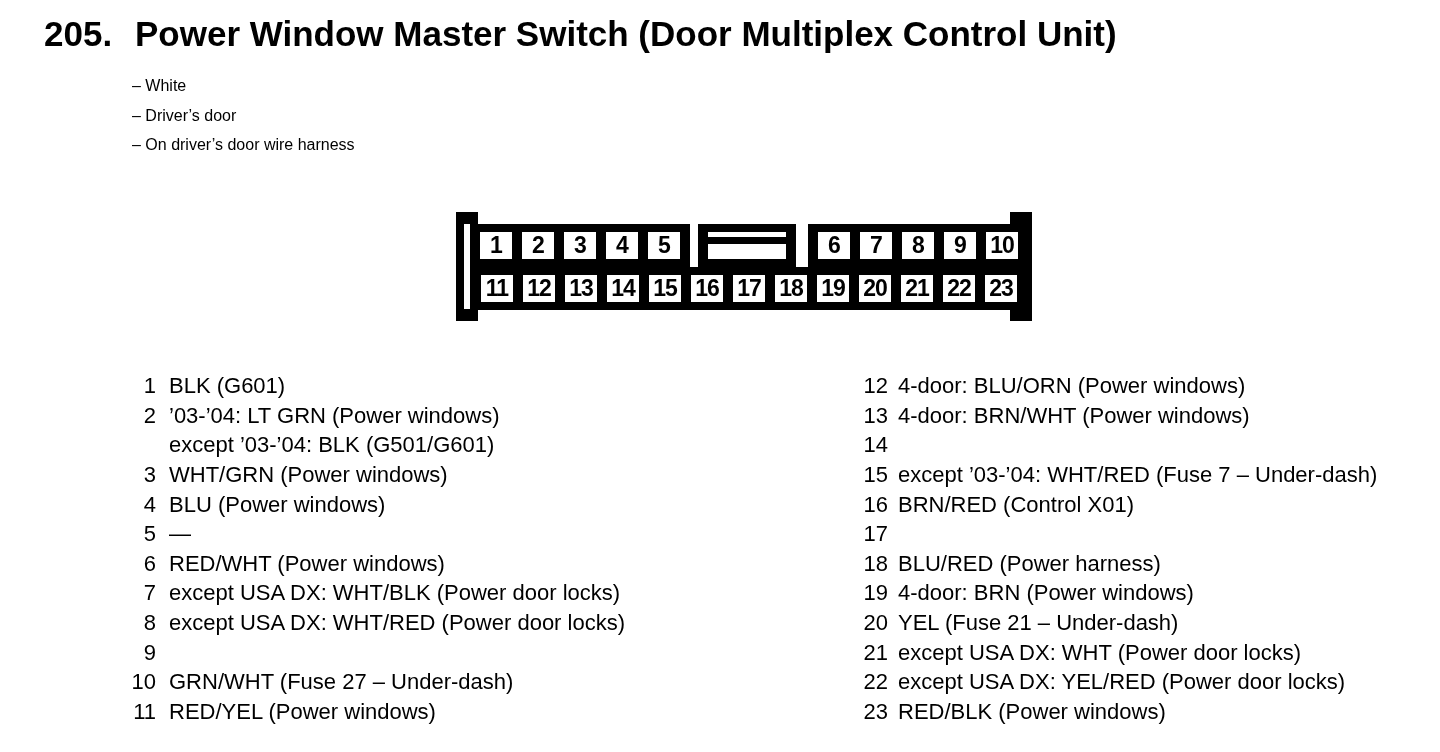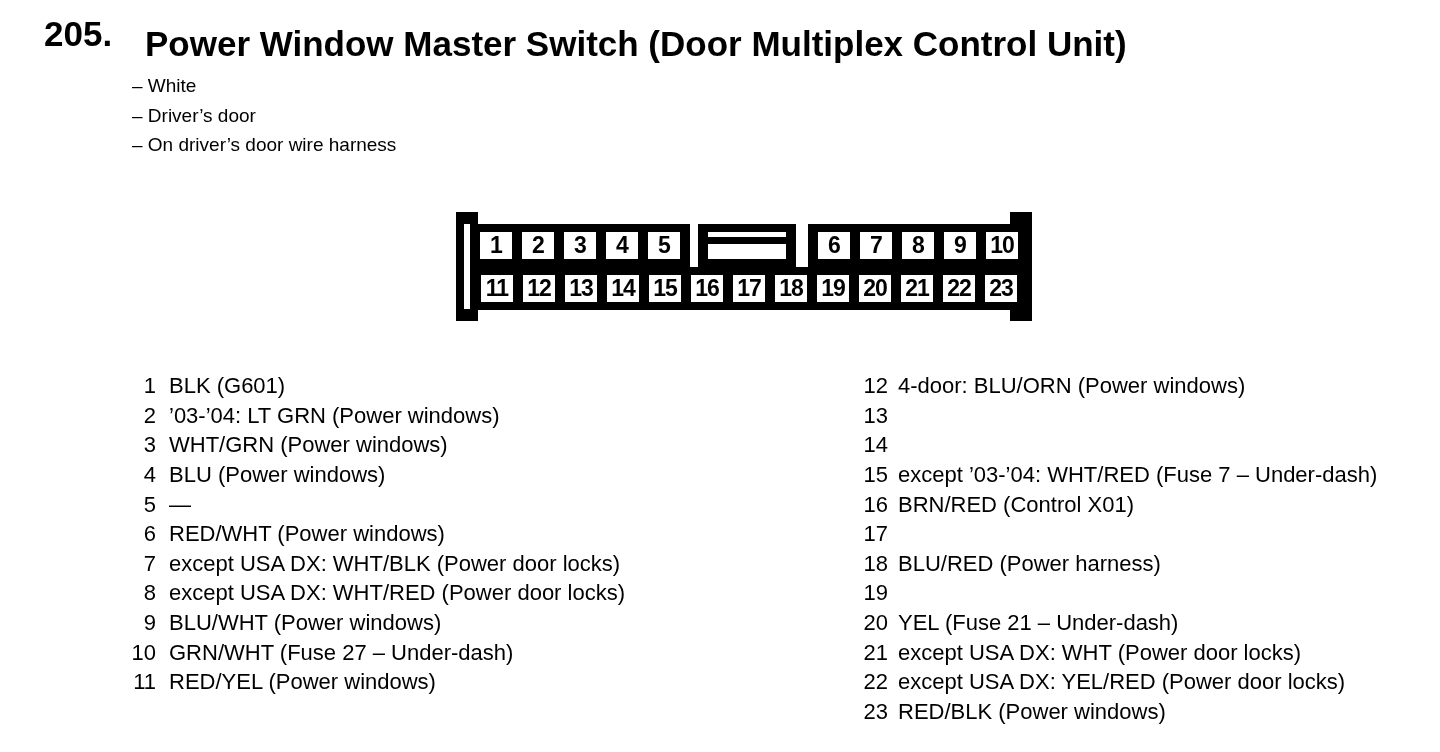--- a/index.html
+++ b/index.html
@@ -7,21 +7,21 @@
     width:1440px;height:752px;position:relative;overflow:hidden;
     background:#ffffff;color:#000000;
     font-family:"Liberation Sans","DejaVu Sans",sans-serif;
     -webkit-font-smoothing:antialiased;
   }
   .abs{position:absolute;}
 
   
   .title-num{left:44px;top:16px;font-size:35px;font-weight:bold;line-height:1;}
   .title-text{left:135px;top:16px;font-size:35px;font-weight:bold;line-height:1;white-space:nowrap;}
-  .notes{left:132px;top:71px;font-size:19px;line-height:29.5px;}
+  .notes{left:132px;top:71px;font-size:16px;line-height:29.5px;}
   .note-line{white-space:nowrap;}
 
   
   .connector{left:456px;top:212px;width:576px;height:109px;}
   .cap{position:absolute;top:0;width:8px;height:109px;background:#000;}
   .cap-left{left:0;}
   .cap-right{left:568px;}
   .cap::before,.cap::after{content:"";position:absolute;width:14px;height:12px;background:#000;}
   .cap-left::before{left:8px;top:0;}
   .cap-left::after{left:8px;bottom:0;}
@@ -49,21 +49,21 @@
   .pin-num{display:inline-block;text-align:right;flex:none;}
   .list-left .pin-num{width:26px;}
   .list-right .pin-num{width:31px;}
   .list-left .pin-desc{margin-left:13px;}
   .list-right .pin-desc{margin-left:10px;}
 </style>
 </head>
 <body>
 
 <div class="abs title-num">205.</div>
-<h1 class="abs title-text" style="margin:10px;">Power Window Master Switch (Door Multiplex Control Unit)</h1>
+<h1 class="abs title-text" style="margin:0;">Power Window Master Switch (Door Multiplex Control Unit)</h1>
 
 <div class="abs notes">
   <div class="note-line">– White</div>
   <div class="note-line">– Driver’s door</div>
   <div class="note-line">– On driver’s door wire harness</div>
 </div>
 
 <div class="abs connector">
   <div class="cap cap-left"></div>
   <div class="cap cap-right"></div>
@@ -112,20 +112,24 @@
 <div class="abs pin-list list-left">
     <div class="pin-row">
       <span class="pin-num">1</span>
       <span class="pin-desc">BLK (G601)</span>
     </div>
     <div class="pin-row">
       <span class="pin-num">2</span>
       <span class="pin-desc">’03-’04: LT GRN (Power windows)</span>
     </div>
     <div class="pin-row">
+      <span class="pin-num"></span>
+      <span class="pin-desc">except ’03-’04: BLK (G501/G601)</span>
+    </div>
+    <div class="pin-row">
       <span class="pin-num">3</span>
       <span class="pin-desc">WHT/GRN (Power windows)</span>
     </div>
     <div class="pin-row">
       <span class="pin-num">4</span>
       <span class="pin-desc">BLU (Power windows)</span>
     </div>
     <div class="pin-row">
       <span class="pin-num">5</span>
       <span class="pin-desc">—</span>
@@ -137,38 +141,38 @@
     <div class="pin-row">
       <span class="pin-num">7</span>
       <span class="pin-desc">except USA DX: WHT/BLK (Power door locks)</span>
     </div>
     <div class="pin-row">
       <span class="pin-num">8</span>
       <span class="pin-desc">except USA DX: WHT/RED (Power door locks)</span>
     </div>
     <div class="pin-row">
       <span class="pin-num">9</span>
-      <span class="pin-desc">BLU/WHT (Power windows)</span>
     </div>
     <div class="pin-row">
       <span class="pin-num">10</span>
       <span class="pin-desc">GRN/WHT (Fuse 27 – Under-dash)</span>
     </div>
     <div class="pin-row">
       <span class="pin-num">11</span>
       <span class="pin-desc">RED/YEL (Power windows)</span>
     </div>
   </div>
 <div class="abs pin-list list-right">
     <div class="pin-row">
       <span class="pin-num">12</span>
       <span class="pin-desc">4-door: BLU/ORN (Power windows)</span>
     </div>
     <div class="pin-row">
       <span class="pin-num">13</span>
+      <span class="pin-desc">4-door: BRN/WHT (Power windows)</span>
     </div>
     <div class="pin-row">
       <span class="pin-num">14</span>
     </div>
     <div class="pin-row">
       <span class="pin-num">15</span>
       <span class="pin-desc">except ’03-’04: WHT/RED (Fuse 7 – Under-dash)</span>
     </div>
     <div class="pin-row">
       <span class="pin-num">16</span>
@@ -176,20 +180,21 @@
     </div>
     <div class="pin-row">
       <span class="pin-num">17</span>
     </div>
     <div class="pin-row">
       <span class="pin-num">18</span>
       <span class="pin-desc">BLU/RED (Power harness)</span>
     </div>
     <div class="pin-row">
       <span class="pin-num">19</span>
+      <span class="pin-desc">4-door: BRN (Power windows)</span>
     </div>
     <div class="pin-row">
       <span class="pin-num">20</span>
       <span class="pin-desc">YEL (Fuse 21 – Under-dash)</span>
     </div>
     <div class="pin-row">
       <span class="pin-num">21</span>
       <span class="pin-desc">except USA DX: WHT (Power door locks)</span>
     </div>
     <div class="pin-row">

